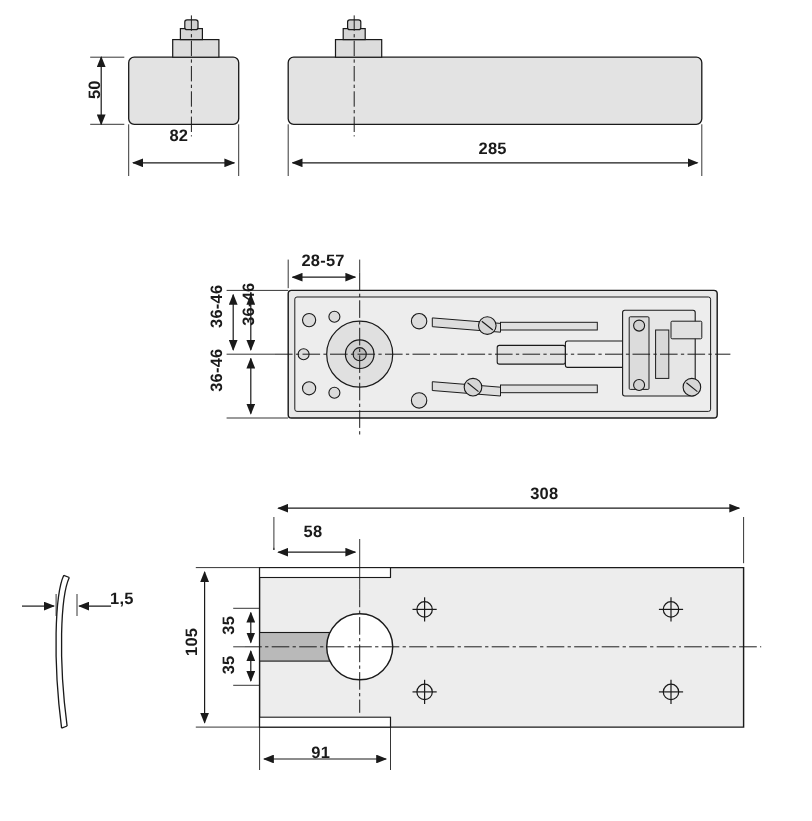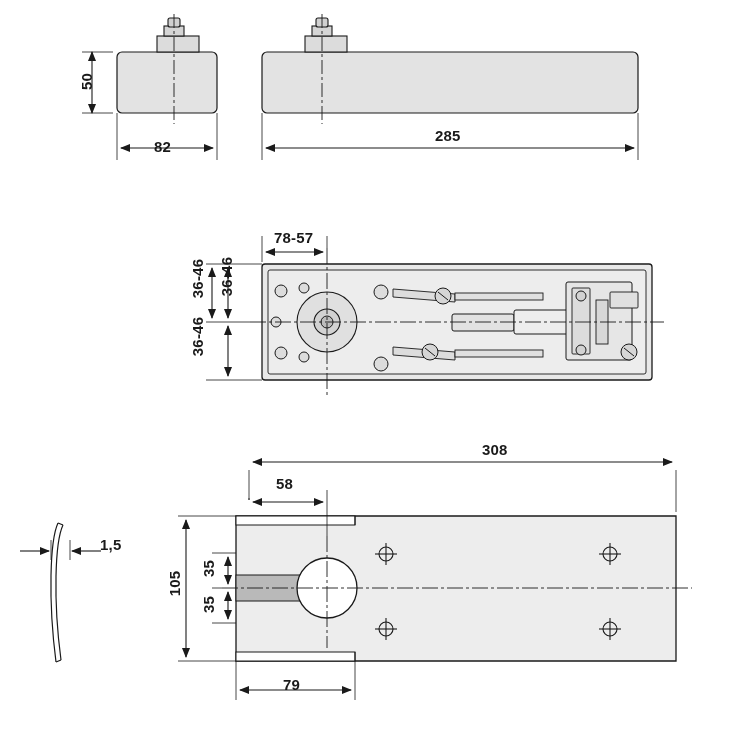--- a/index.html
+++ b/index.html
@@ -176,30 +176,30 @@
       <line x1="228" y1="557" x2="228" y2="584" stroke="#1a1a1a" stroke-width="1.1" marker-start="url(#ahr)" marker-end="url(#ah)"></line>
       <line x1="228" y1="592" x2="228" y2="619" stroke="#1a1a1a" stroke-width="1.1" marker-start="url(#ahr)" marker-end="url(#ah)"></line>
 
       <line x1="236" y1="661" x2="236" y2="700" stroke="#1a1a1a" stroke-width="0.8"></line>
       <line x1="355" y1="661" x2="355" y2="700" stroke="#1a1a1a" stroke-width="0.8"></line>
       <line x1="240" y1="690" x2="351" y2="690" stroke="#1a1a1a" stroke-width="1.1" marker-start="url(#ahr)" marker-end="url(#ah)"></line>
     </g>
   </svg>
 
   <div class="dim vert" style="left:78px; top:73px; transform:rotate(-90deg);">50</div>
-  <div class="dim" style="left:154px; top:138px;">82</div>
+  <div class="dim" style="left:154px; top:115px;">82</div>
   <div class="dim" style="left:435px; top:127px;">285</div>
 
-  <div class="dim" style="left:274px; top:229px;">78-57</div>
+  <div class="dim" style="left:274px; top:229px;">28-57</div>
   <div class="dim vert" style="left:178px; top:270px; transform:rotate(-90deg);">36-46</div>
   <div class="dim vert" style="left:207px; top:268px; transform:rotate(-90deg);">36-46</div>
   <div class="dim vert" style="left:178px; top:328px; transform:rotate(-90deg);">36-46</div>
 
   <div class="dim" style="left:88px; top:536px;margin-left:12px;">1,5</div>
 
   <div class="dim" style="left:446px; top:441px;margin-left:36px;">308</div>
   <div class="dim" style="left:276px; top:475px;text-align:center;">58</div>
   <div class="dim vert" style="left:162px; top:575px; transform:rotate(-90deg);">105</div>
   <div class="dim vert" style="left:200px; top:560px; transform:rotate(-90deg);">35</div>
   <div class="dim vert" style="left:200px; top:596px; transform:rotate(-90deg);">35</div>
-  <div class="dim" style="left:283px; top:676px;">79</div>
+  <div class="dim" style="left:283px; top:676px;">91</div>
 
 </div>
 
 </body></html>

